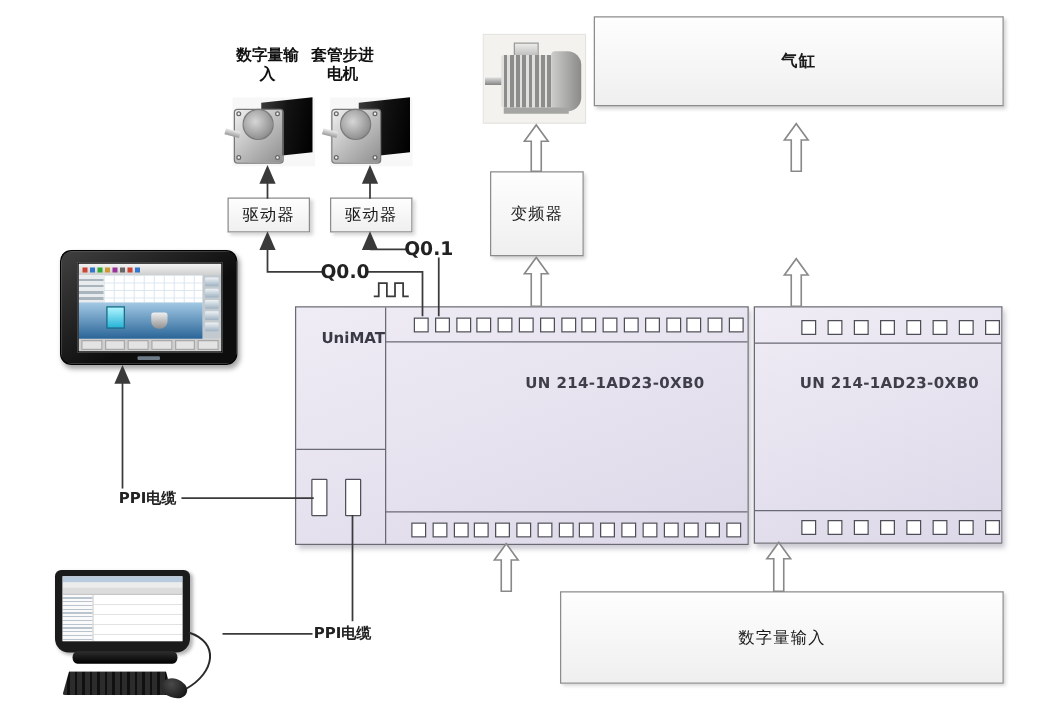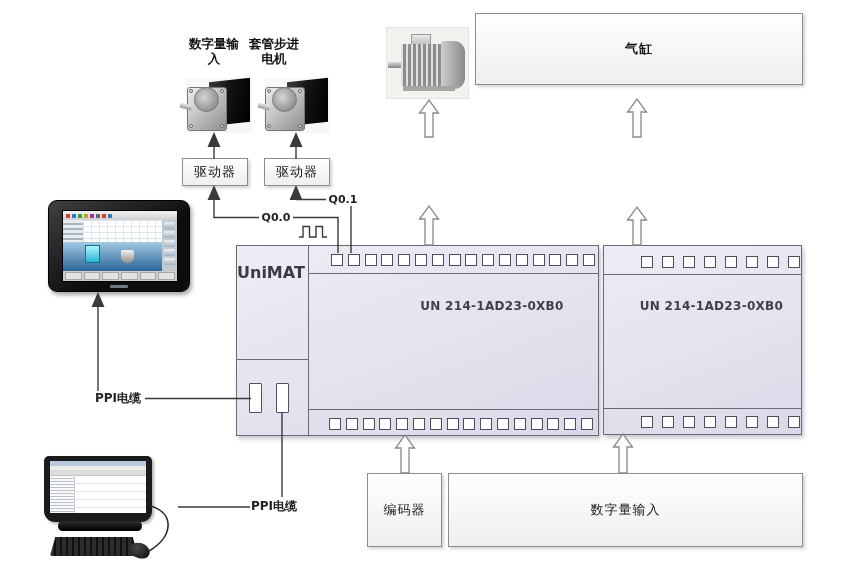--- a/index.html
+++ b/index.html
@@ -17,26 +17,26 @@
   
   .module{position:absolute;background:linear-gradient(160deg,var(--plc-fill-a),var(--plc-fill-b));
           border:1.3px solid var(--module-border);box-shadow:2px 3px 4px rgba(90,85,110,.32);}
   .hline{position:absolute;height:1px;background:var(--module-border);}
   .vline{position:absolute;width:1px;background:var(--module-border);}
   .trow{position:absolute;display:flex;}
   .trow-l{gap:4.8px;} .trow-r{gap:9px;}
   .terminal{width:12px;height:12px;box-sizing:border-box;background:#fff;border:1.3px solid #4e4e58;}
   .port{position:absolute;width:13px;height:30px;box-sizing:border-box;background:#fff;
         border:1.3px solid #50505a;border-radius:1px;}
-  .brand{position:absolute;left:0;top:17px;width:71px;text-align:left;
-         font-size:16px;font-weight:bold;color:#3a3a45;}
+  .brand{position:absolute;left:0;top:17px;width:71px;text-align:right;
+         font-size:12px;font-weight:bold;color:#3a3a45;}
   .model{position:absolute;font-size:12px;font-weight:bold;color:#3f3f4a;text-align:center;letter-spacing:.3px;}
   
   .wlabel{position:absolute;background:#fff;display:flex;align-items:center;justify-content:center;
-          font-size:11px;font-weight:bold;color:#222;}
+          font-size:15px;font-weight:bold;color:#222;}
   .plabel{position:absolute;background:#fff;display:flex;align-items:center;justify-content:flex-start;
           font-size:12px;font-weight:bold;color:#222;}
   .mlabel{position:absolute;text-align:center;font-size:12.5px;font-weight:bold;
           line-height:15px;color:#111;word-break:break-all;}
   svg.wires{position:absolute;left:0;top:0;z-index:5;pointer-events:none;}
   .wlabel,.plabel{z-index:6;}
   .thin line,.thin polyline{stroke:var(--line);stroke-width:1.4;fill:none;}
   .thin polygon{fill:var(--line);stroke:none;}
   .hollow polygon{fill:#fff;stroke:#898989;stroke-width:1.3;stroke-linejoin:miter;}
   
@@ -144,20 +144,21 @@
 
   <div class="imot">
     <div class="imot-shaft"></div>
     <div class="imot-tbox"></div>
     <div class="imot-body"></div>
     <div class="imot-bell"></div>
     <div class="imot-foot"></div>
   </div>
 
   <div class="box" style="left:475px;top:13px;width:326px;height:70px;font-weight:bold;">气缸</div>
+  <div class="box" style="left:392px;top:137px;width:73px;height:66px;">变频器</div>
 
   <div class="module" style="left:236px;top:245px;width:361px;height:189px;">
     <div class="vline" style="left:71px;top:0;height:189px;"></div>
     <div class="brand">UniMAT</div>
     <div class="hline" style="left:0;top:113px;width:71px;"></div>
     <div class="port" style="left:12px;top:137px;"></div>
     <div class="port" style="left:39px;top:137px;"></div>
     <div class="hline" style="left:71px;top:27px;width:290px;"></div>
     <div class="hline" style="left:71px;top:163px;width:290px;"></div>
     <div class="trow trow-l" style="left:94px;top:8px;">
@@ -218,21 +219,20 @@
         <div class="terminal"></div>
         <div class="terminal"></div>
         <div class="terminal"></div>
         <div class="terminal"></div>
         <div class="terminal"></div>
         <div class="terminal"></div>
       </div>
     <div class="model" style="left:0;top:53px;width:197px;padding-left:18px;box-sizing:border-box;">UN 214-1AD23-0XB0</div>
   </div>
 
-  <div class="box" style="left:367px;top:473px;width:73px;height:72px;">编码器</div>
   <div class="box" style="left:448px;top:473px;width:353px;height:72px;">数字量输入</div>
 
   <div class="hmi">
     <div class="hmi-screen">
       <div class="hmi-toolbar">
         <i style="background:#c43;"></i>
         <i style="background:#37c;"></i>
         <i style="background:#3a3;"></i>
         <i style="background:#c93;"></i>
         <i style="background:#939;"></i>

